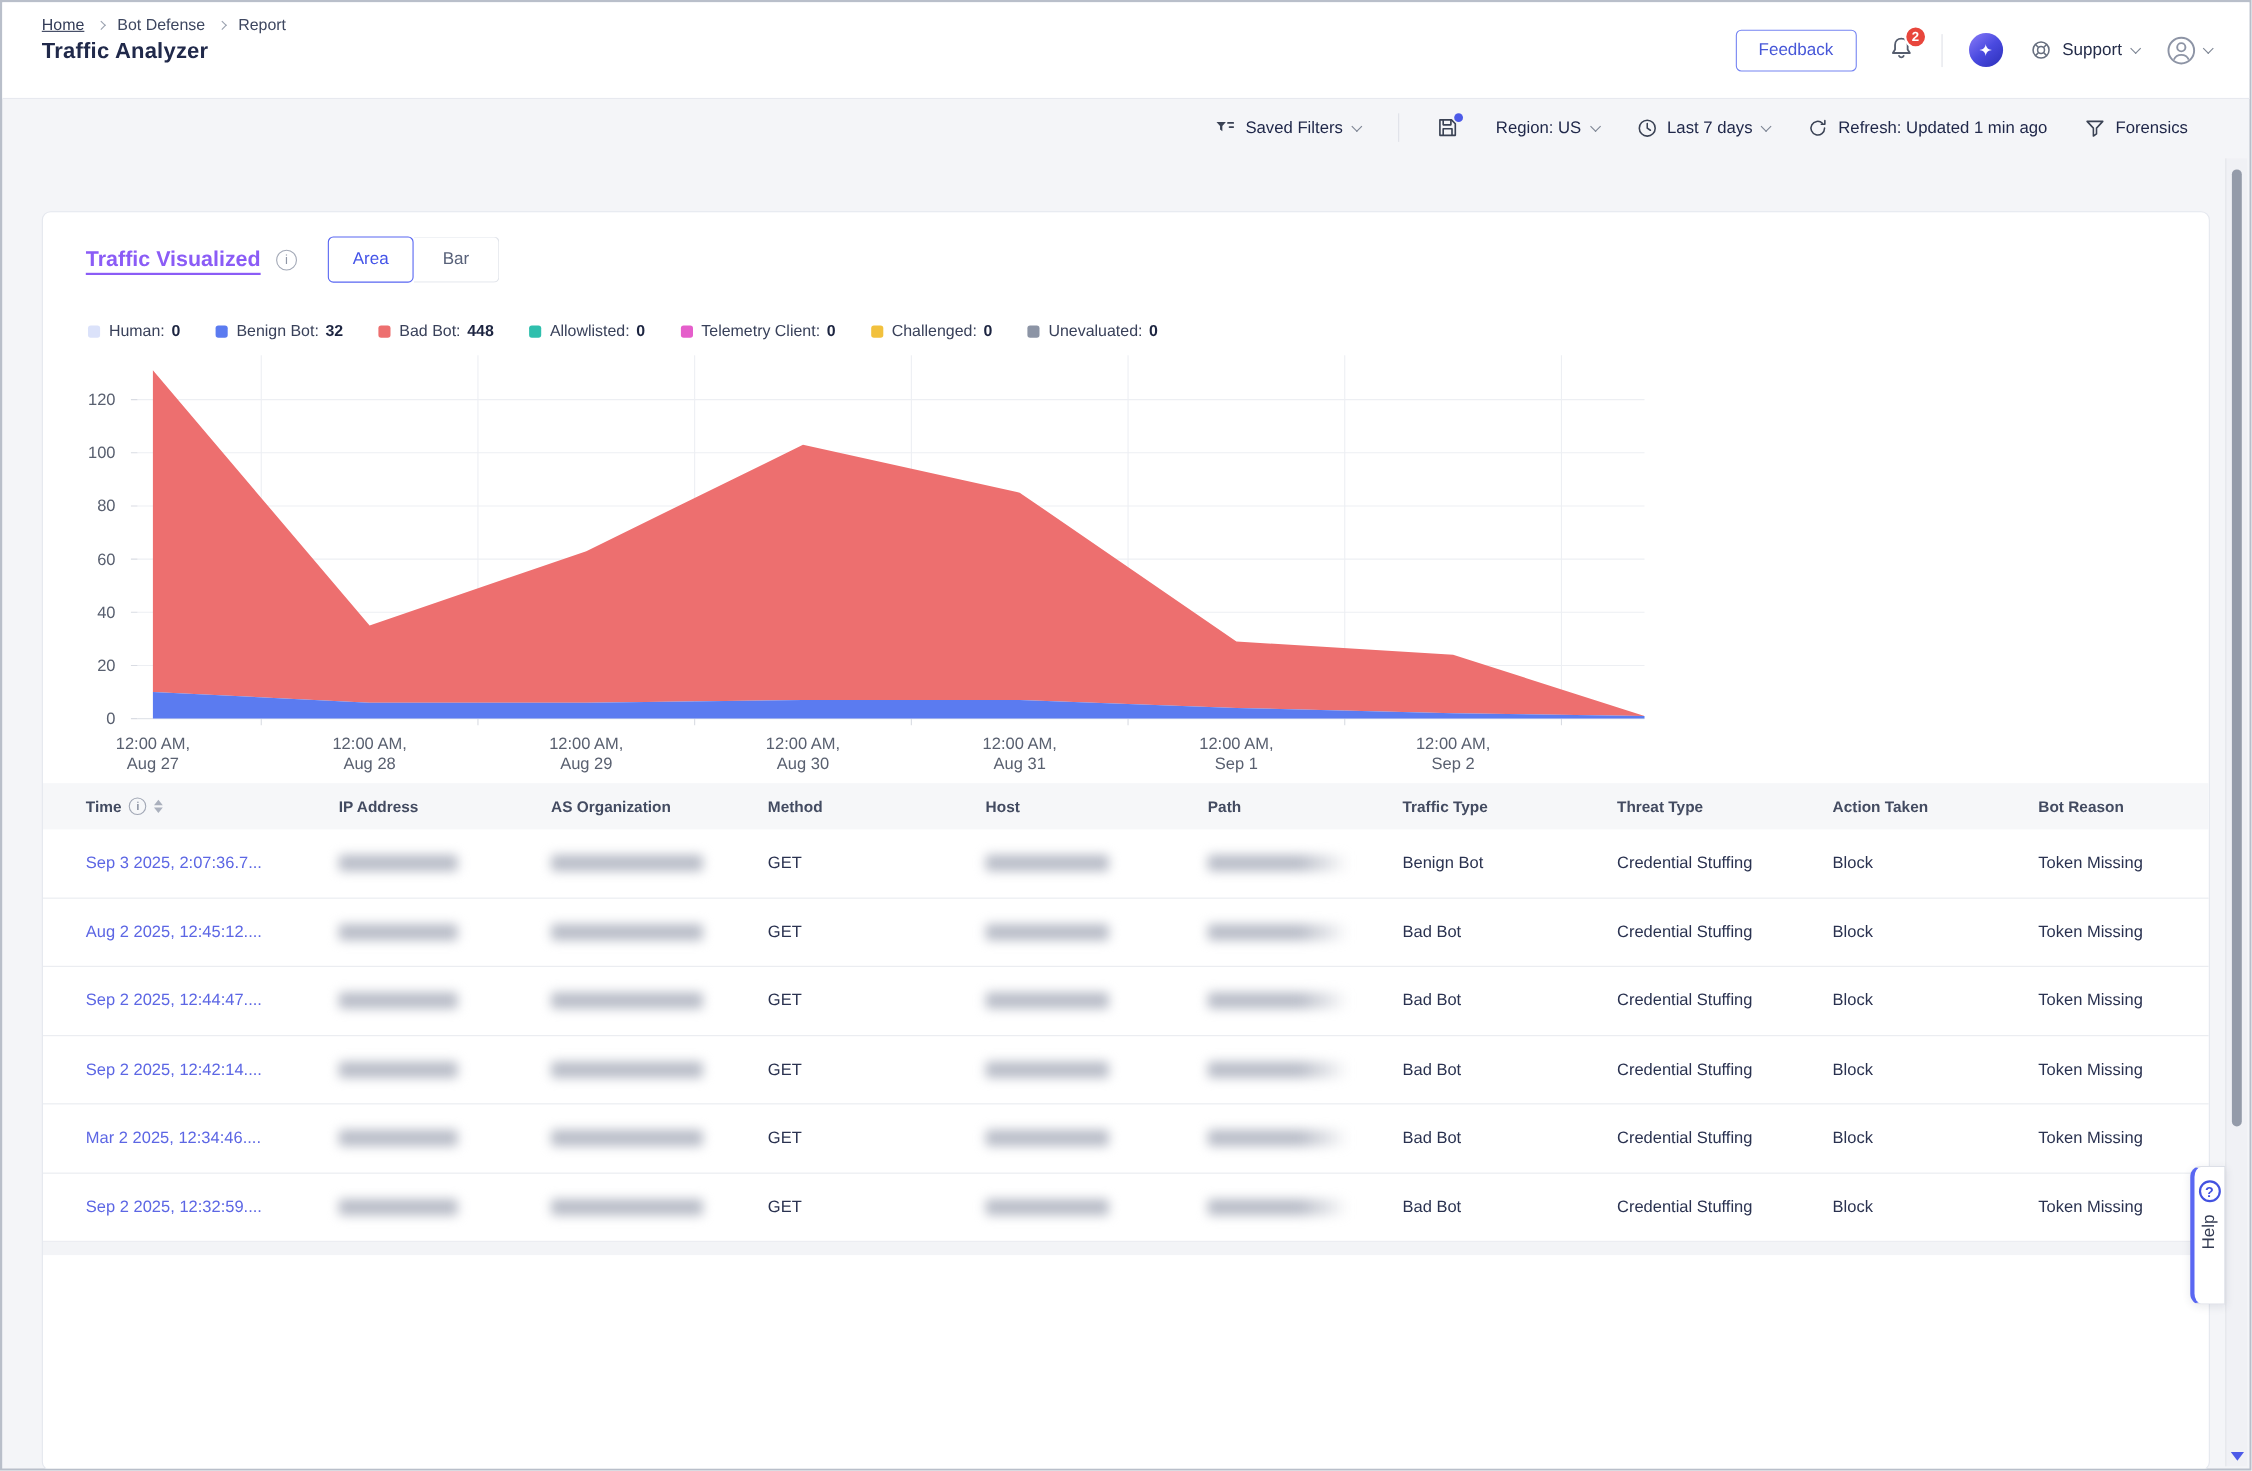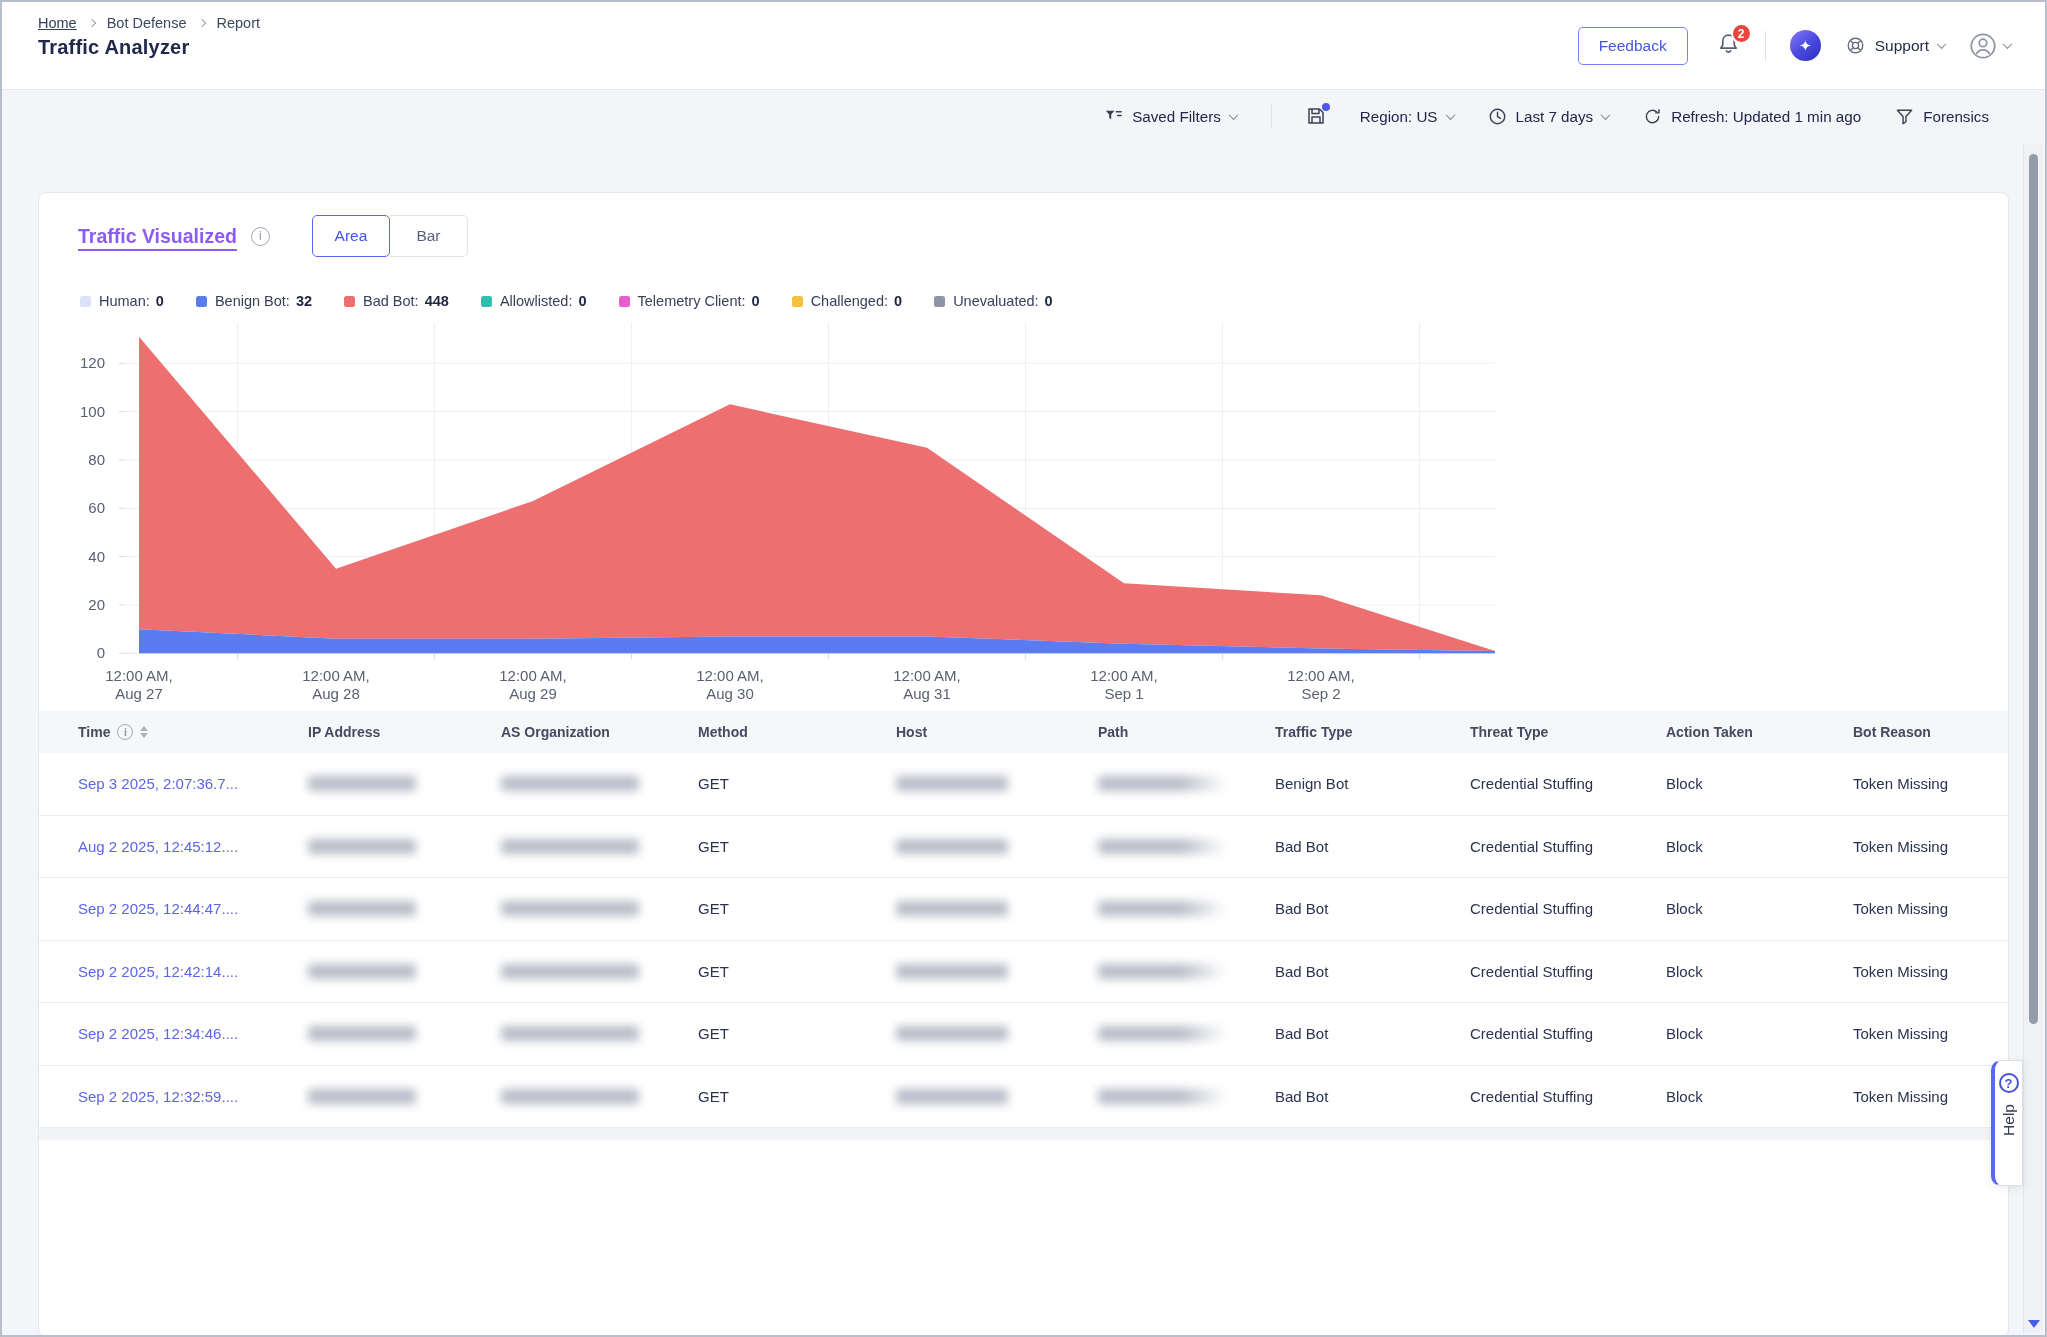--- a/index.html
+++ b/index.html
@@ -46,21 +46,21 @@
   .chip-op { color:#4c5568; font-size:15px; }
   .chip-value { background:#e7eaf7; color:#222b4c; font-size:15.5px; }
   .add-filter { color:#4053dd; font-size:15.5px; margin-left:8px; cursor:pointer; }
   .spacer { flex:1; }
   .clear-all { display:flex; align-items:center; gap:8px; font-size:15.5px; color:#242c49; cursor:pointer; }
   .x-ic { color:#9aa0ae; font-size:19px; line-height:1; }
 
   .row-title { display:flex; align-items:center; gap:14px; padding:22px 58px 0 39px; }
   .sec-title { font-size:19.5px; font-weight:700; color:#8b5cf6; text-decoration:underline; text-decoration-thickness:2px; text-underline-offset:6px; cursor:pointer; }
   .i-circ { width:19px; height:19px; border:1.5px solid #a2a8b6; border-radius:50%; color:#8f96a6; font-size:12px; display:inline-flex; align-items:center; justify-content:center; }
-  .toggle { display:flex; margin-left:28px;align-items:center; }
+  .toggle { display:flex; margin-left:14px;align-items:center; }
   .tbtn { width:78px; text-align:center; font-size:15.5px; padding:11px 0; cursor:pointer; background:#fff; font-family:inherit; }
   .tbtn.active { border:1.5px solid #5866f2; color:#4353e8; border-radius:5px; position:relative; z-index:1; }
   .tbtn.inactive { border:1.5px solid #e1e4ea; border-left:none; color:#59627a; border-radius:0 5px 5px 0; }
 
   .legend { display:flex; gap:32px; padding:36px 58px 0 41px; font-size:14.5px; color:#39415a; align-items:center; flex-wrap:nowrap; }
   .leg-item { display:flex; align-items:center; gap:8px; cursor:pointer; white-space:nowrap; }
   .sw { width:11px; height:11px; border-radius:2.5px; display:inline-block; }
   .leg-item b { color:#1c2440; margin-left:2px; }
 
   .chart-wrap { padding:6px 0 0 16px; }
@@ -400,21 +400,21 @@
             </div>
             <div>
               <div class="blob fade" style="width: 128px;"></div>
             </div>
             <span>Bad Bot</span>
             <span>Credential Stuffing</span>
             <span>Block</span>
             <span>Token Missing</span>
           </div>
           <div class="tgrid trow">
-            <a class="time-link">Sep 2 2025, 12:34:46....</a>
+            <a class="time-link">Mar 2 2025, 12:34:46....</a>
             <div>
               <div class="blob" style="width: 108px;"></div>
             </div>
             <div>
               <div class="blob" style="width: 138px;"></div>
             </div>
             <span>GET</span>
             <div>
               <div class="blob" style="width: 112px;"></div>
             </div>

